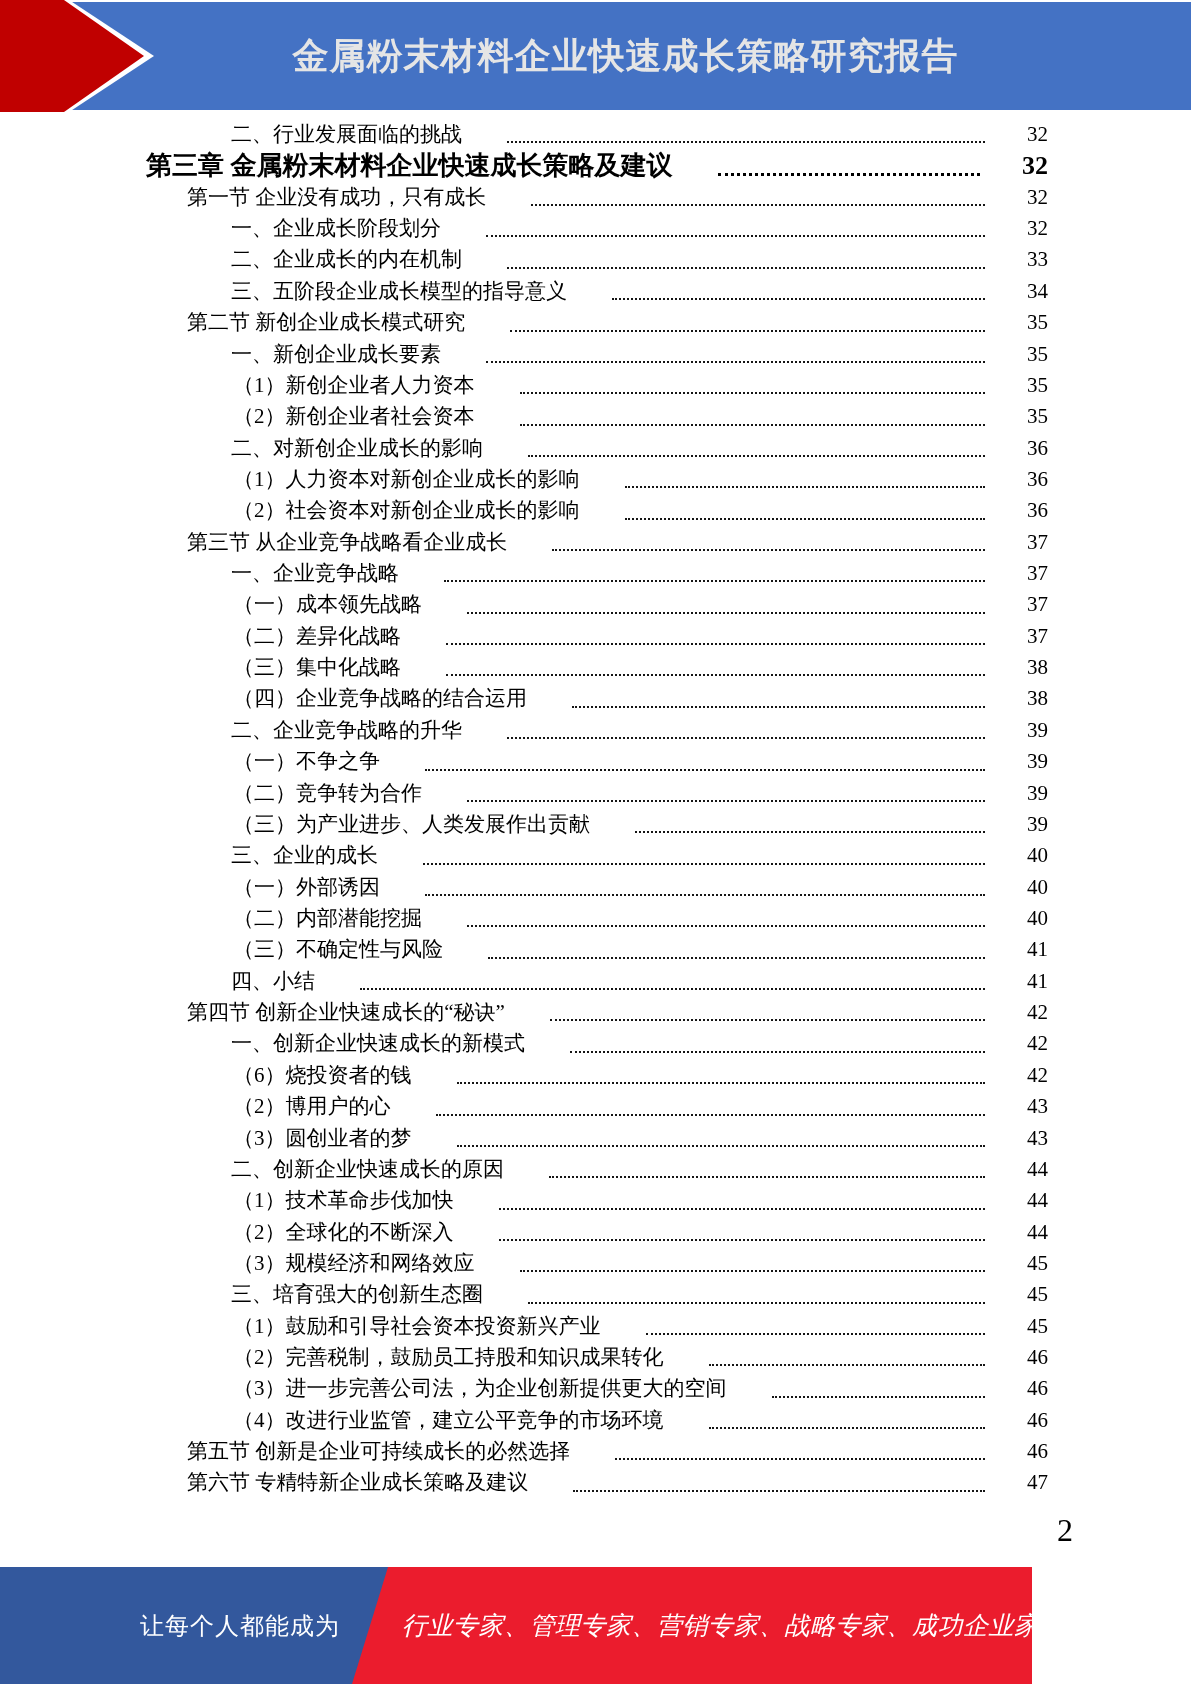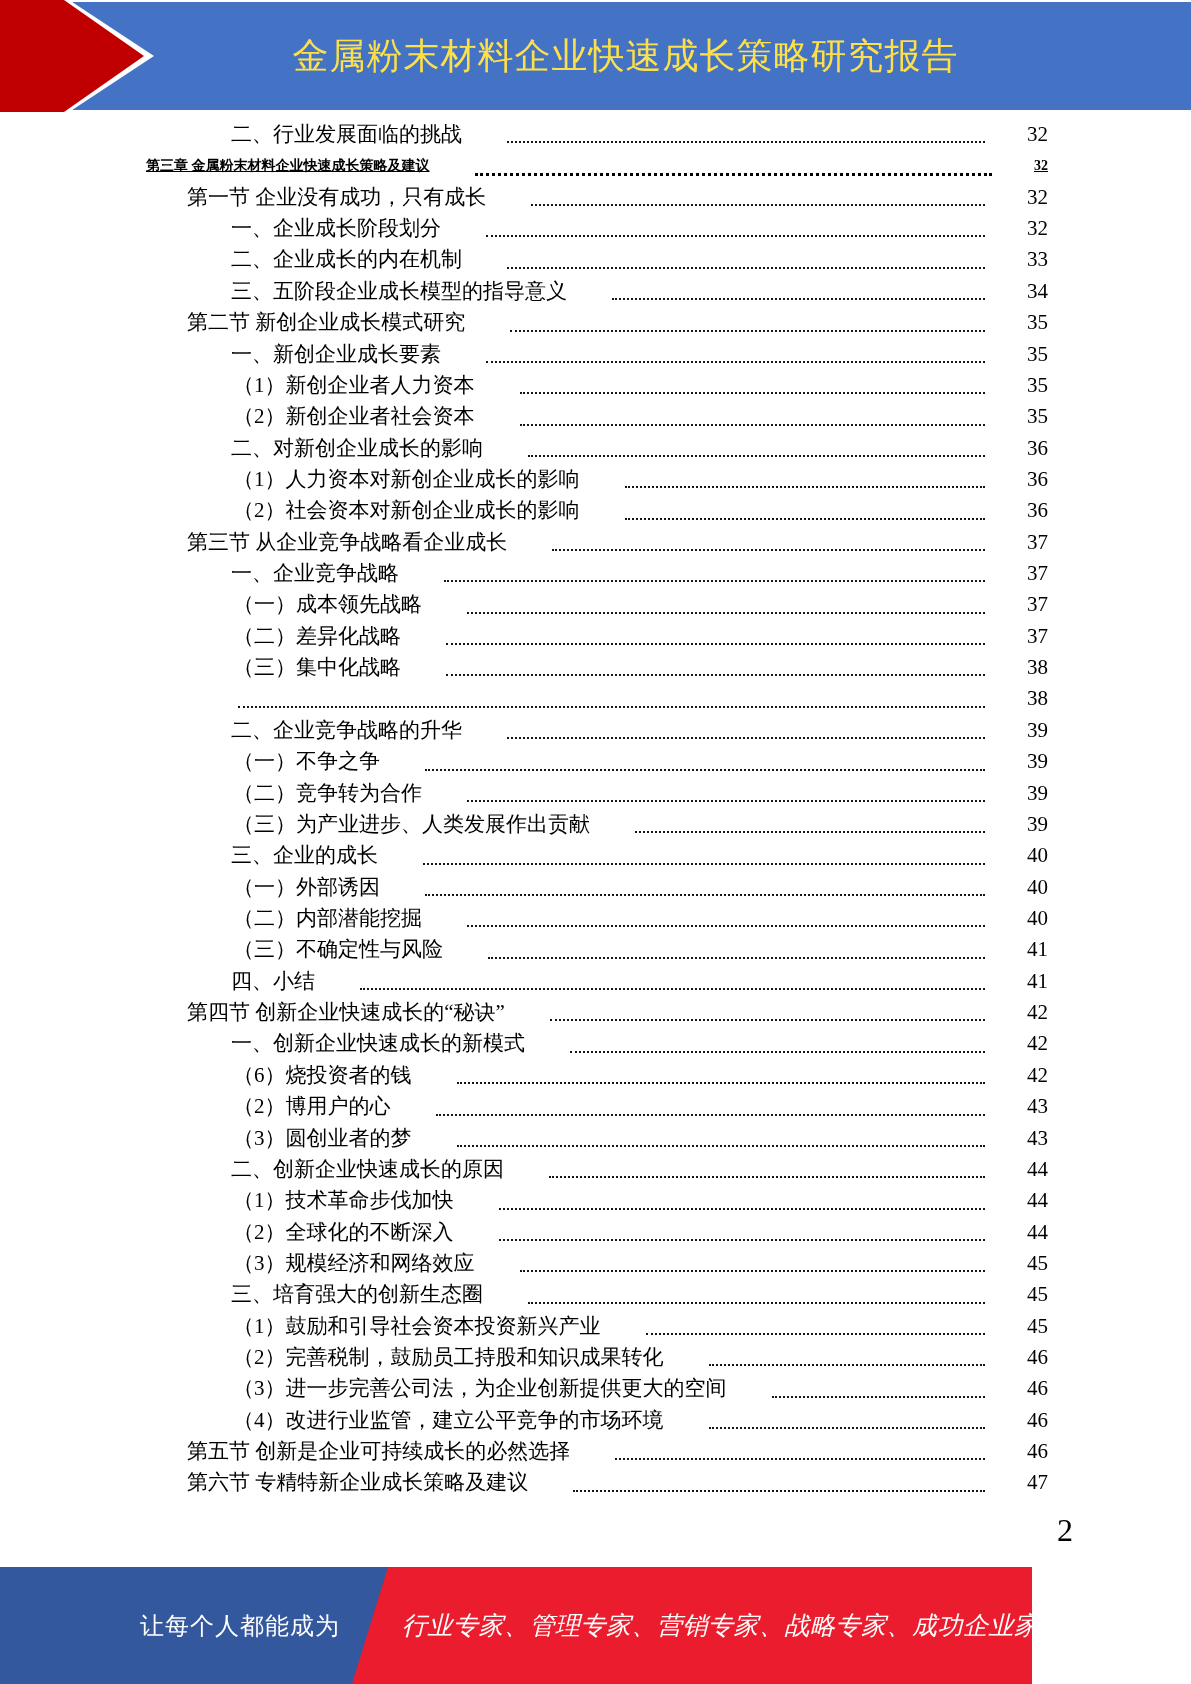--- a/index.html
+++ b/index.html
@@ -11,36 +11,36 @@
   :root{
     --header-blue:#4472C4; --arrow-red:#C00000;
     --footer-blue:#33589D; --footer-red:#EB1C2D;
   }
   .banner{
     position:absolute; top:2px; left:0; width:1191px; height:108px;
     background:var(--header-blue);
     display:flex; align-items:center; justify-content:center; padding-left:60px;
   }
   .banner-title{
-    color:#fde047; font-family:"Liberation Sans","DejaVu Sans",sans-serif;
-    font-weight:normal; font-size:36px; letter-spacing:1px; white-space:nowrap;
+    color:#e5e5e5; font-family:"Liberation Sans","DejaVu Sans",sans-serif;
+    font-weight:bold; font-size:36px; letter-spacing:1px; white-space:nowrap;
   }
   .arrow-wrap{ position:absolute; left:0; top:0; width:165px; height:114px; }
   .toc{ position:absolute; left:146px; top:119px; width:902px; }
   .toc-row{
     display:flex; align-items:baseline; height:31.36px; line-height:31.36px;
     font-size:21px; white-space:nowrap; cursor:pointer;gap:40px;
   }
   .toc-text{ white-space:nowrap; }
   .toc-dots{
     flex:1 1 auto; min-width:8px; align-self:flex-end;
     margin:0 2px 7px 5px; border-bottom:2px dotted #151515;
   }
   .toc-page{ white-space:nowrap; }
-  .lv-chapter{ font-weight:bold; font-size:14px;text-decoration:underline; }
+  .lv-chapter{ font-weight:bold; font-size:26px; }
   .lv-chapter .toc-dots{ border-bottom:3px dotted #000; margin-bottom:6px; }
   .lv-section{ padding-left:41px; }
   .lv-item{ padding-left:85px; }
   .lv-paren{ padding-left:87px; }
   .page-num{
     position:absolute; top:1512px; right:118px;
     font-size:32px; line-height:36px;
   }
   .footer{
     position:absolute; bottom:0; left:0; width:1032px; height:117px;
@@ -179,20 +179,21 @@
     <span class="toc-page">37</span>
   </div>
 
   <div class="toc-row lv-paren">
     <span class="toc-text">（三）集中化战略</span>
     <span class="toc-dots"></span>
     <span class="toc-page">38</span>
   </div>
 
   <div class="toc-row lv-paren">
+    <span class="toc-text">（四）企业竞争战略的结合运用</span>
     <span class="toc-dots"></span>
     <span class="toc-page">38</span>
   </div>
 
   <div class="toc-row lv-item">
     <span class="toc-text">二、企业竞争战略的升华</span>
     <span class="toc-dots"></span>
     <span class="toc-page">39</span>
   </div>
 

